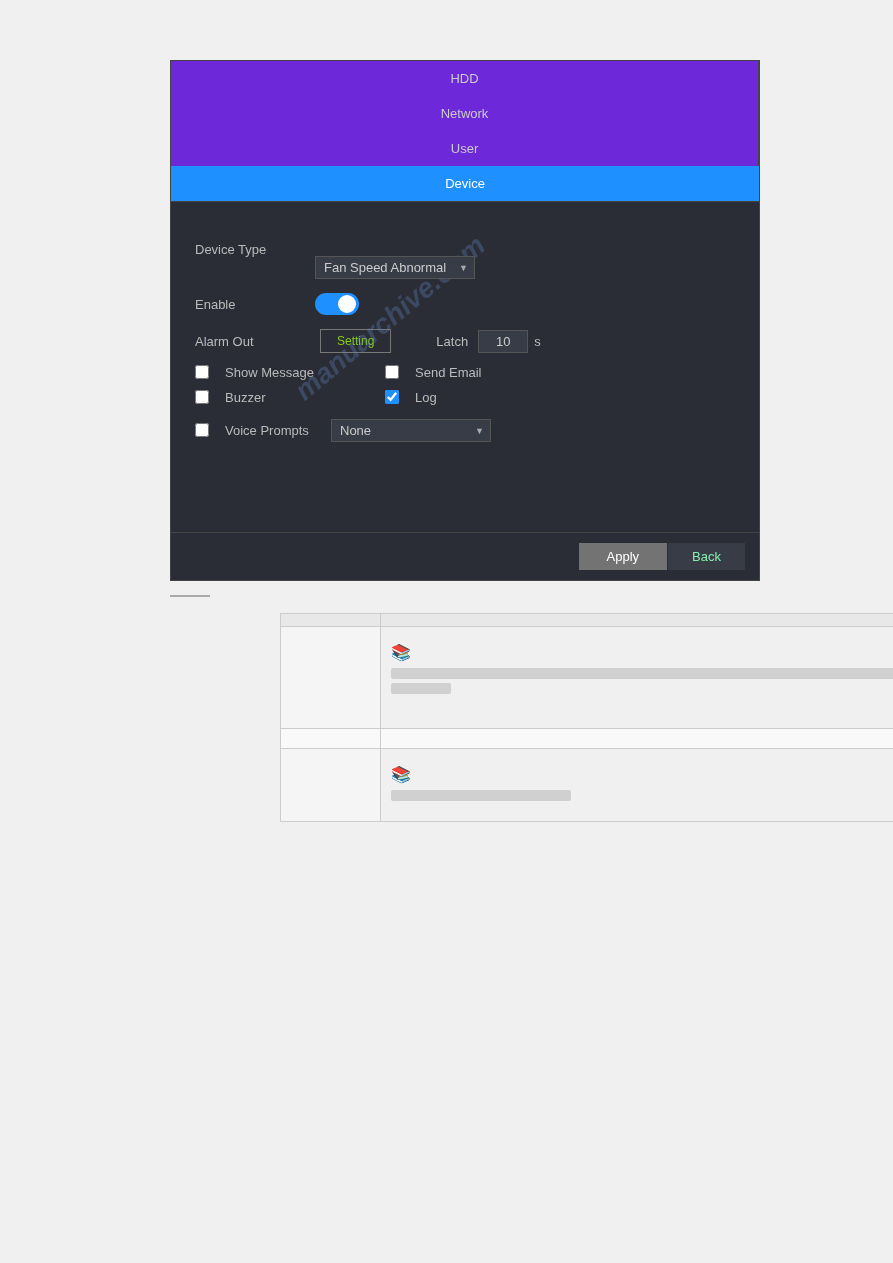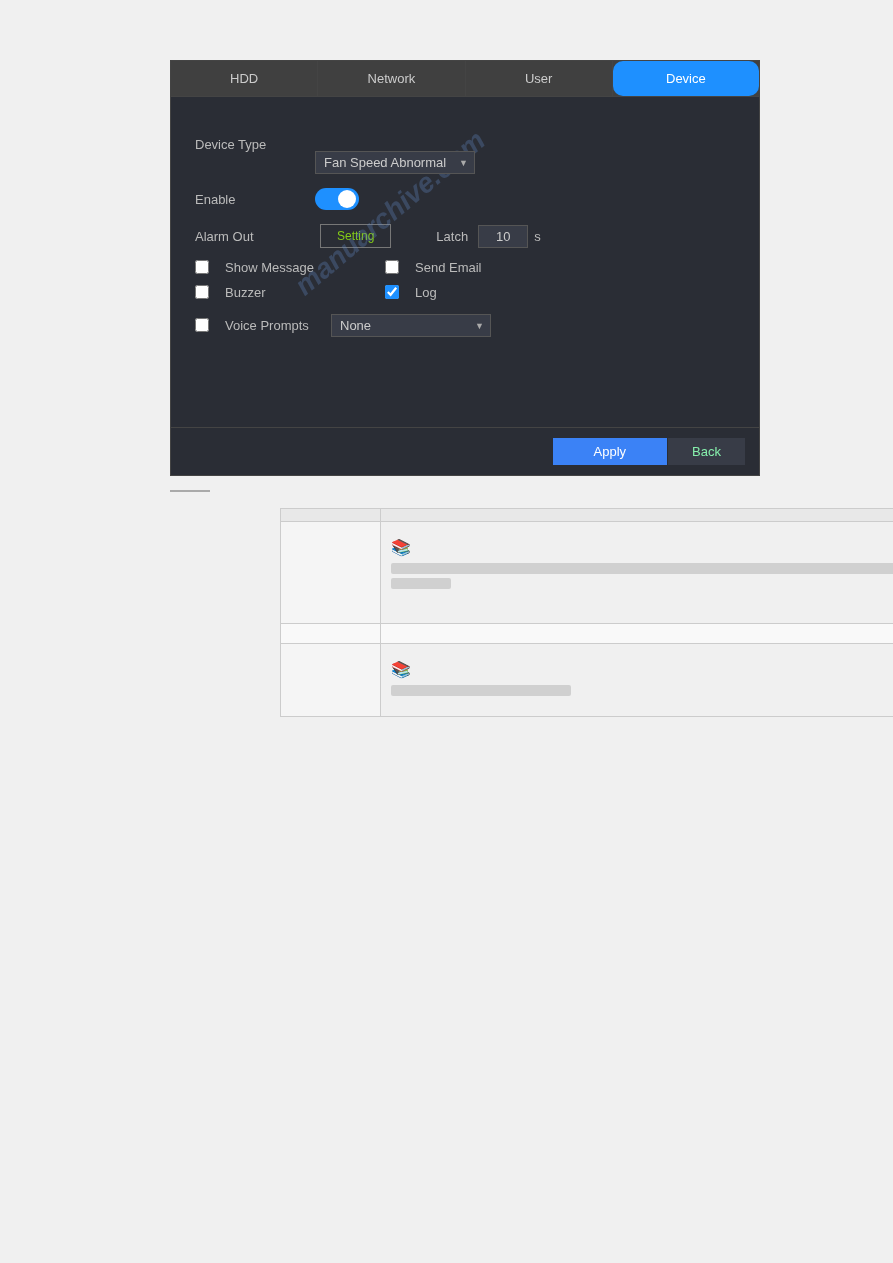--- a/index.html
+++ b/index.html
@@ -19,35 +19,36 @@
     
     .device-panel {
       background: #2a2d35;
       border: 1px solid #444;
       width: 590px;
       margin: 0 auto;
     }
 
     .tab-bar {
       display: flex;
-      background: #404040;
+      background: #6d28d9;
       border-bottom: 1px solid #444;
+      flex-direction: column;
     }
 
     .tab {
       flex: 1;
       text-align: center;
       padding: 10px 0;
       color: #ccc;
       font-size: 13px;
       cursor: pointer;
       border-right: 1px solid #444;
     }
 
-    .tab:last-child { border-right: none; border-radius: 10px; }
+    .tab:last-child { border-right: none; }
 
     .tab.active {
       background: #1e90ff;
       color: #fff;
     }
 
     .panel-body {
       padding: 18px 24px 14px 24px;
       color: #ccc;
     }
@@ -233,24 +234,24 @@
     .panel-footer {
       display: flex;
       justify-content: flex-end;
       gap: 1px;
       padding: 10px 14px;
       background: #2a2d35;
       border-top: 1px solid #444;
     }
 
     .btn-apply {
-      background: #3b82f6;
+      background: #737373;
       color: #fff;
       border: none;
-      padding: 6px 41px;
+      padding: 6px 28px;
       font-size: 13px;
       cursor: pointer;
     }
 
     .btn-back {
       background: #383c47;
       color: #86efac;
       border: none;
       padding: 6px 24px;
       font-size: 13px;

